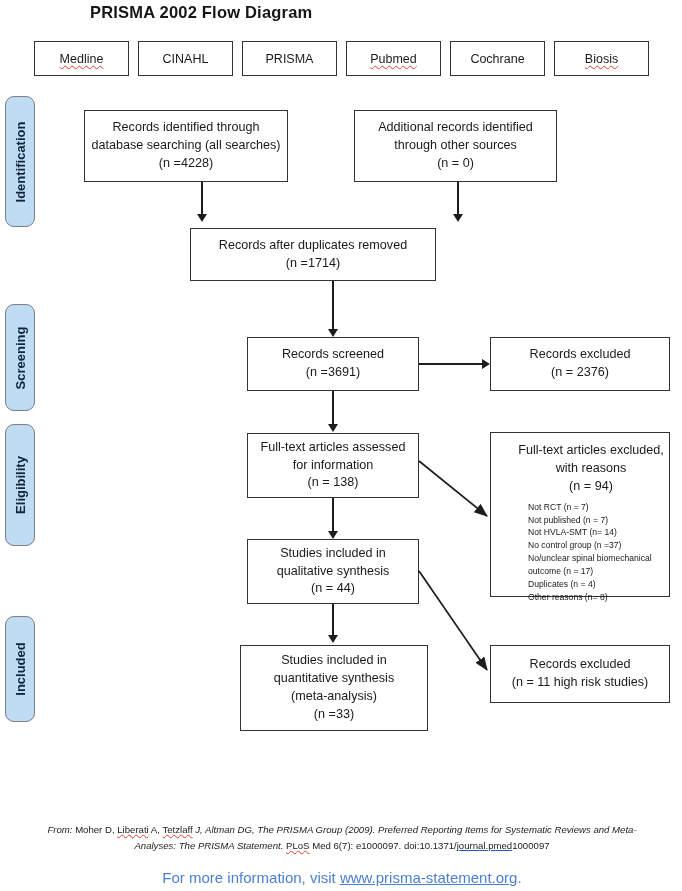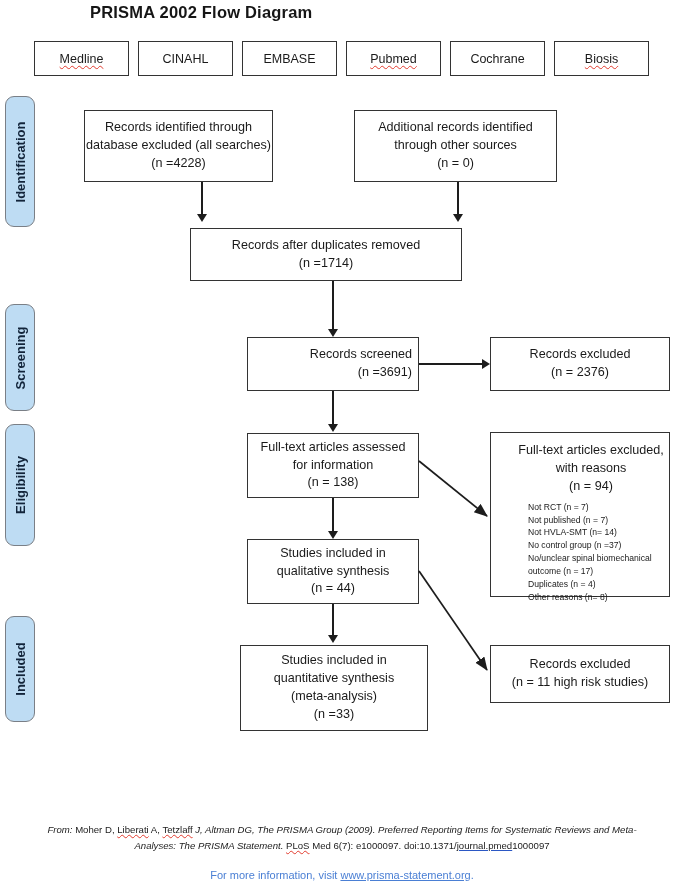--- a/index.html
+++ b/index.html
@@ -169,21 +169,21 @@
     text-decoration: underline;
     text-decoration-color: #2b57c4;
     font-style: normal;
   }
   .moreinfo {
     position: absolute;
     left: 12px;
     top: 869px;
     width: 660px;
     text-align: center;
-    font-size: 11px;
+    font-size: 15px;
     color: #4a7fd4;
   }
   .moreinfo a {
     color: #4a7fd4;
     text-decoration: underline;
   }
 </style>
 </head>
 <body>
 
@@ -192,21 +192,21 @@
   <div class="title">PRISMA 2002 Flow Diagram</div>
 
   <div class="db-row">
     <div class="db-box">
       <span class="sp">Medline</span>
     </div>
     <div class="db-box">
       <span>CINAHL</span>
     </div>
     <div class="db-box">
-      <span>EMBASE</span>
+      <span>PRISMA</span>
     </div>
     <div class="db-box">
       <span class="sp">Pubmed</span>
     </div>
     <div class="db-box">
       <span>Cochrane</span>
     </div>
     <div class="db-box">
       <span class="sp">Biosis</span>
     </div>
@@ -218,47 +218,47 @@
   <div class="phase" style="top:304px; height:107px;">
     <span class="ptxt">Screening</span>
   </div>
   <div class="phase" style="top:424px; height:122px;">
     <span class="ptxt">Eligibility</span>
   </div>
   <div class="phase" style="top:616px; height:106px;">
     <span class="ptxt">Included</span>
   </div>
 
-  <div class="node" style="left:84px; top:110px; width:189px; height:72px;">
+  <div class="node" style="left:84px; top:110px; width:204px; height:72px;">
     <span class="ln">Records identified through</span>
-    <span class="ln">database excluded (all searches)</span>
+    <span class="ln">database searching (all searches)</span>
     <span class="ln">(n =4228)</span>
   </div>
 
   <div class="node" style="left:354px; top:110px; width:203px; height:72px;">
     <span class="ln">Additional records identified</span>
     <span class="ln">through other sources</span>
     <span class="ln">(n = 0)</span>
   </div>
 
   <div class="conn v" style="left:201px; top:182px; height:34px;"></div>
   <div class="arrow-d" style="left:197px; top:214px;"></div>
 
   <div class="conn v" style="left:457px; top:182px; height:34px;"></div>
   <div class="arrow-d" style="left:453px; top:214px;"></div>
 
-  <div class="node" style="left:190px; top:228px; width:272px; height:53px;">
+  <div class="node" style="left:190px; top:228px; width:246px; height:53px;">
     <span class="ln">Records after duplicates removed</span>
     <span class="ln">(n =1714)</span>
   </div>
 
   <div class="conn v" style="left:332px; top:281px; height:51px;"></div>
   <div class="arrow-d" style="left:328px; top:329px;"></div>
 
-  <div class="node" style="left:247px; top:337px; width:172px; height:54px;align-items:flex-end;">
+  <div class="node" style="left:247px; top:337px; width:172px; height:54px;">
     <span class="ln">Records screened</span>
     <span class="ln">(n =3691)</span>
   </div>
 
   <div class="conn h" style="left:419px; top:363px; width:68px;"></div>
   <div class="arrow-r" style="left:482px; top:359px;"></div>
 
   <div class="node" style="left:490px; top:337px; width:180px; height:54px;">
     <span class="ln">Records excluded</span>
     <span class="ln">(n = 2376)</span>

